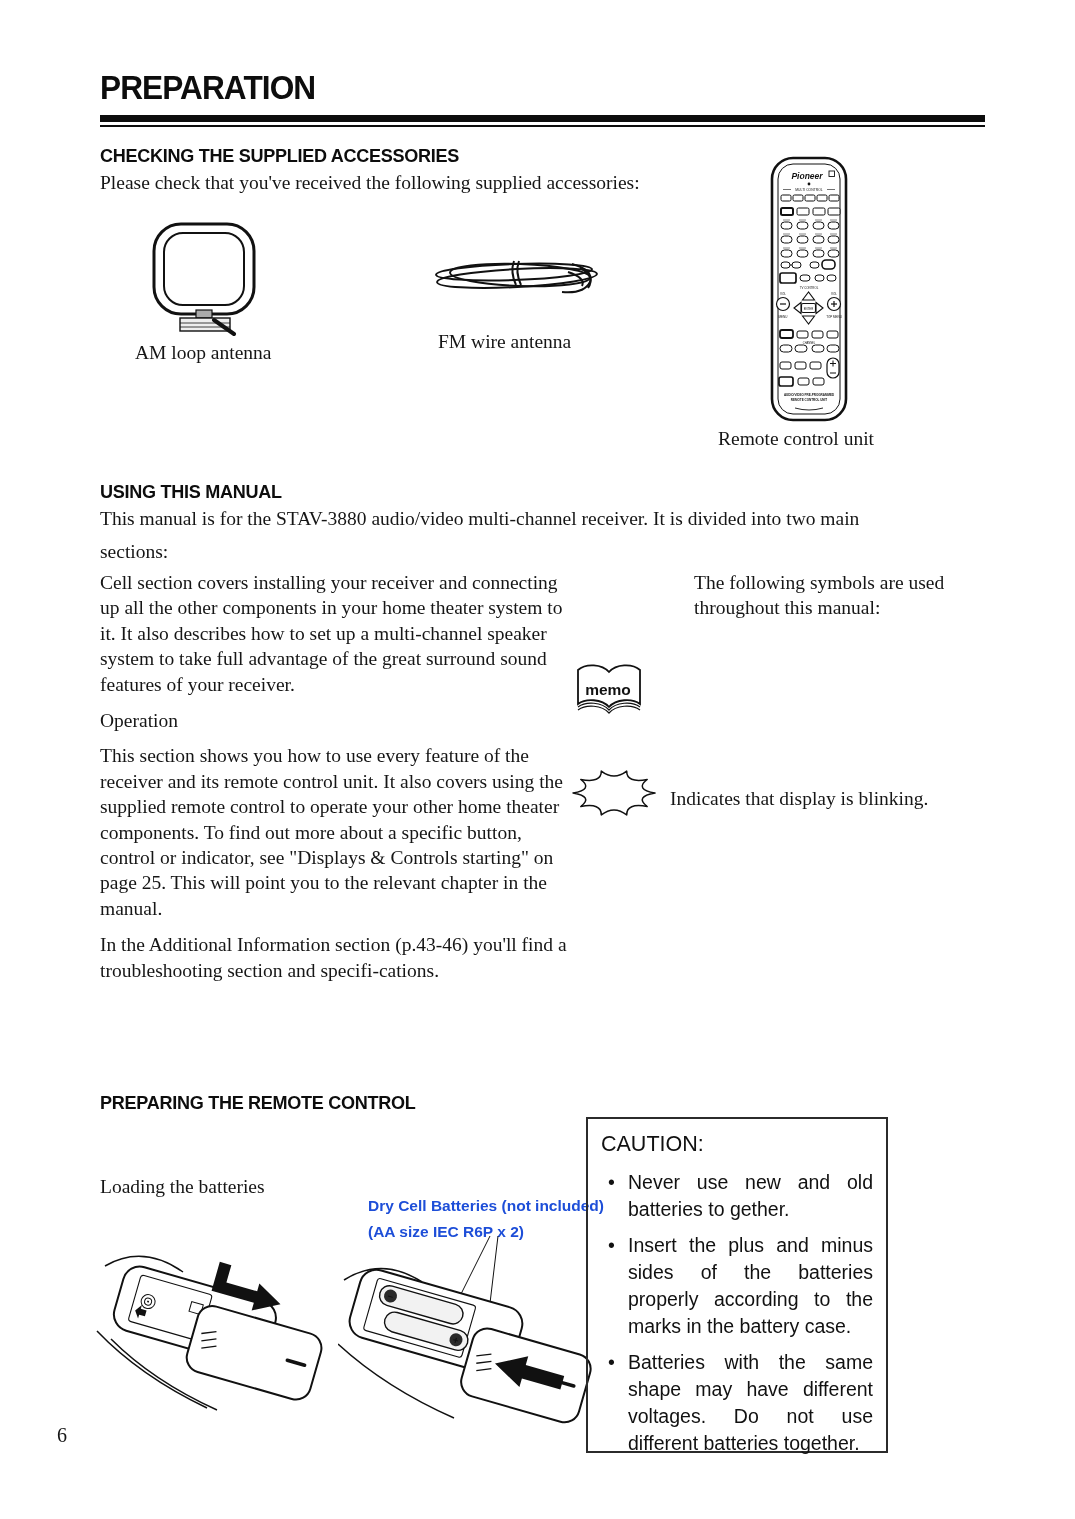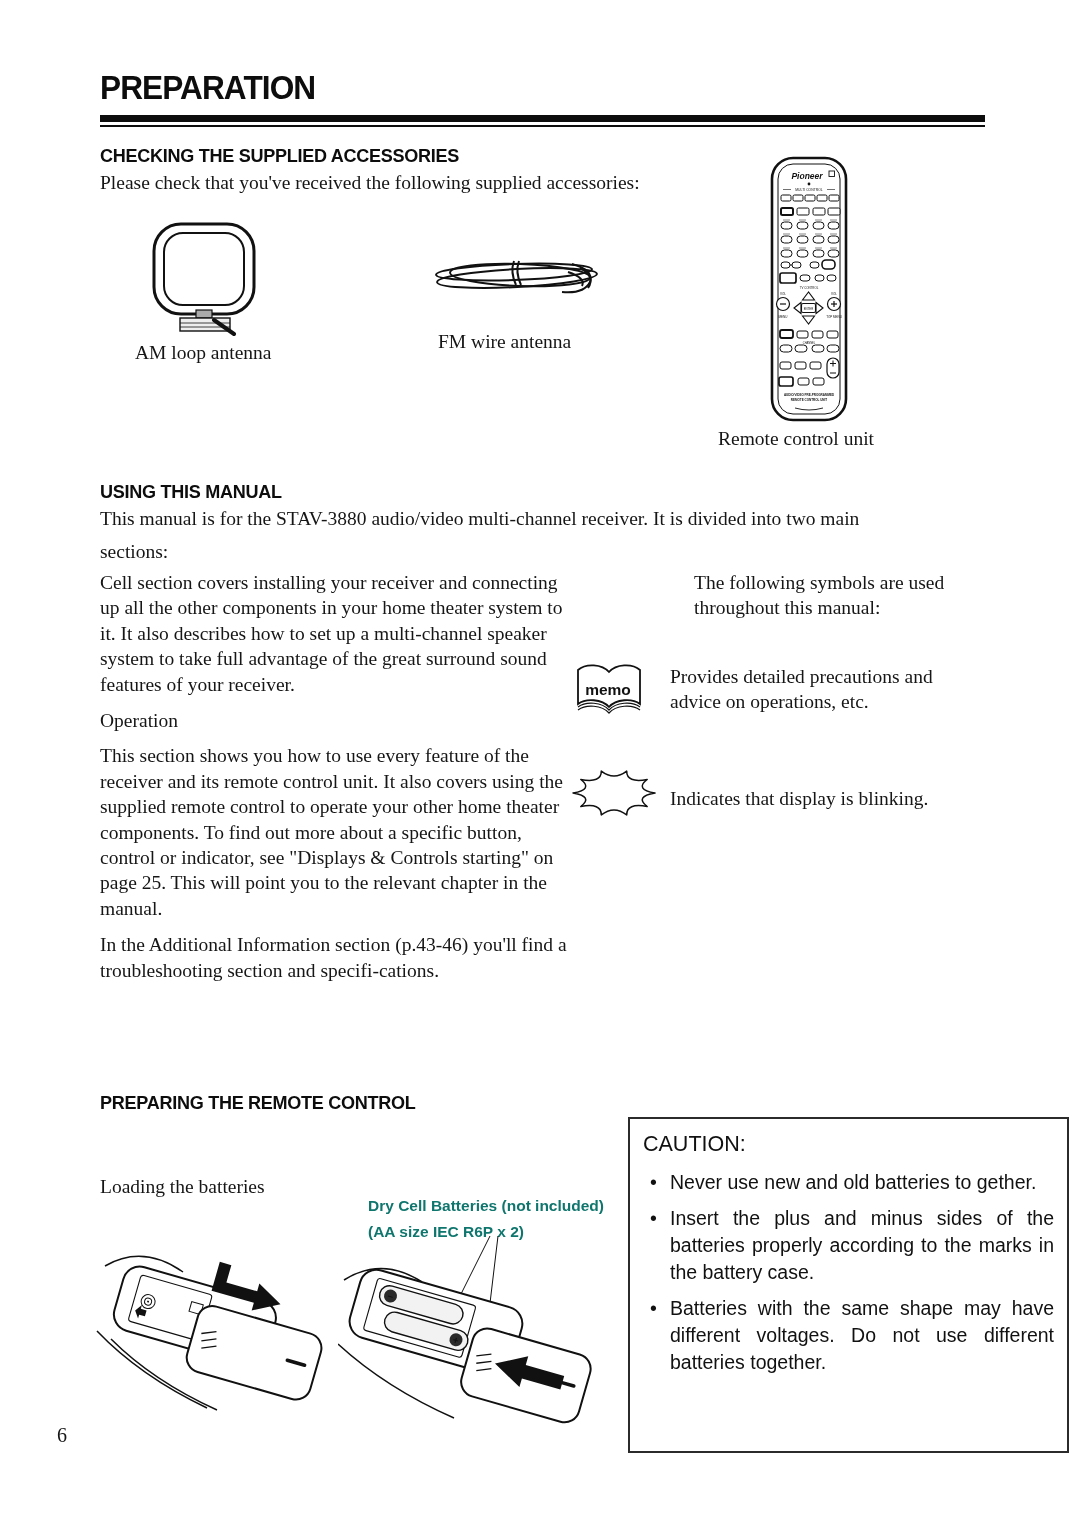--- a/index.html
+++ b/index.html
@@ -10,21 +10,21 @@
       letter-spacing:-1px;transform:scaleX(0.93);transform-origin:left center;white-space:nowrap;color:#0d0d0d;}
   .h2{font-family:"Liberation Sans",sans-serif;font-weight:700;font-size:19px;
       letter-spacing:-0.3px;transform:scaleX(0.95);transform-origin:left center;white-space:nowrap;color:#0d0d0d;}
   .rule-thick{height:7px;background:#0d0d0d;}
   .rule-thin{height:2px;background:#0d0d0d;margin-top:3px;}
   .serif-nw{font-size:19.5px;white-space:nowrap;}
   .fig-label{font-size:19.5px;white-space:nowrap;}
   .col{font-size:19.5px;line-height:25.4px;}
   .para{margin:0 0 11px 0;}
   .para-title{margin:0 0 10px 0;}
-  .batt-note{font-family:"Liberation Sans",sans-serif;font-weight:700;font-size:15.5px;white-space:nowrap;color:#0f766e;}
+  .batt-note{font-family:"Liberation Sans",sans-serif;font-weight:700;font-size:15.5px;white-space:nowrap;color:#1d4ed8;}
   .caution{border:2px solid #2b2b2b;box-sizing:border-box;
            font-family:"Liberation Sans",sans-serif;color:#111;}
   .caution-inner{padding:9px 13px 0 13px;}
   .caution-title{font-size:21.5px;margin:4px 0 12px 0;}
   .caution-intro{font-size:19.5px;line-height:27px;margin:0 0 10px 0;}
   .caution ul{list-style:none;margin:0;padding:0;}
   .caution li{position:relative;padding-left:27px;margin-bottom:9px;
               font-size:19.5px;line-height:27px;text-align:justify;}
   .caution li::before{content:"\2022";position:absolute;left:7px;top:0;}
   .page-num{font-size:20px;}
@@ -200,21 +200,20 @@
   <div class="abs col" style="left:670px;top:570px;width:278px;margin-left:24px;">The following symbols are used throughout this manual:</div>
 
   <div class="abs" style="left:573px;top:662px;">
     <svg width="72" height="58" viewBox="0 0 72 58">
       <path d="M36,10 C29,2 13,1 5,8 L5,42 C13,36 29,37 36,45 C43,37 59,36 67,42 L67,8 C59,1 43,2 36,10 Z" fill="#fff" stroke="#111" stroke-width="1.8"></path>
       <path d="M5,45 C13,39 29,40 36,48 C43,40 59,39 67,45" fill="none" stroke="#111" stroke-width="1.2"></path>
       <path d="M5,48 C13,42 29,43 36,51 C43,43 59,42 67,48" fill="none" stroke="#111" stroke-width="1.2"></path>
       <text x="35" y="33" font-size="15.5" font-weight="bold" text-anchor="middle">memo</text>
     </svg>
   </div>
-  <div class="abs col" style="left:670px;top:664px;width:300px;">Provides detailed precautions and advice on operations, etc.</div>
 
   <div class="abs" style="left:570px;top:767px;">
     <svg width="90" height="54" viewBox="0 0 90 54">
       <path d="M85,26 Q64.3,29.7 77.2,39.5 Q56.5,35.7 56.7,47.9 Q44,38 31.3,47.9 Q31.5,35.7 10.8,39.5
                Q23.7,29.7 3,26 Q23.7,22.3 10.8,12.5 Q31.5,16.3 31.3,4.1 Q44,14 56.7,4.1
                Q56.5,16.3 77.2,12.5 Q64.3,22.3 85,26 Z" fill="#fff" stroke="#111" stroke-width="1.5" stroke-linejoin="round"></path>
     </svg>
   </div>
   <div class="abs col" style="left:670px;top:786px;width:310px;">Indicates that display is blinking.</div>
 
@@ -265,21 +264,21 @@
         <rect x="132" y="86" width="122" height="70" rx="15" fill="#fff" stroke="#111" stroke-width="2"></rect>
         <line x1="140" y1="116" x2="154" y2="110" stroke="#111" stroke-width="1.3"></line>
         <line x1="142" y1="123" x2="156" y2="117" stroke="#111" stroke-width="1.3"></line>
         <line x1="144" y1="130" x2="158" y2="124" stroke="#111" stroke-width="1.3"></line>
         <line x1="226" y1="118" x2="242" y2="118" stroke="#111" stroke-width="3.5" stroke-linecap="round"></line>
         <path d="M160,118 l30,-16 v9 h40 v14 h-40 v9 Z" fill="#111"></path>
       </g>
     </svg>
   </div>
 
-  <div class="abs caution" style="left:628px;top:1117px;width:441px;height:336px;">
+  <div class="abs caution" style="left:586px;top:1117px;width:302px;height:336px;">
     <div class="caution-inner">
       <div class="caution-title">CAUTION:</div>
       <ul>
         <li>Never use new and old batteries to gether.</li>
         <li>Insert the plus and minus sides of the batteries properly according to the marks in the battery case.</li>
         <li>Batteries with the same shape may have different voltages. Do not use different batteries together.</li>
       </ul>
     </div>
   </div>
 

